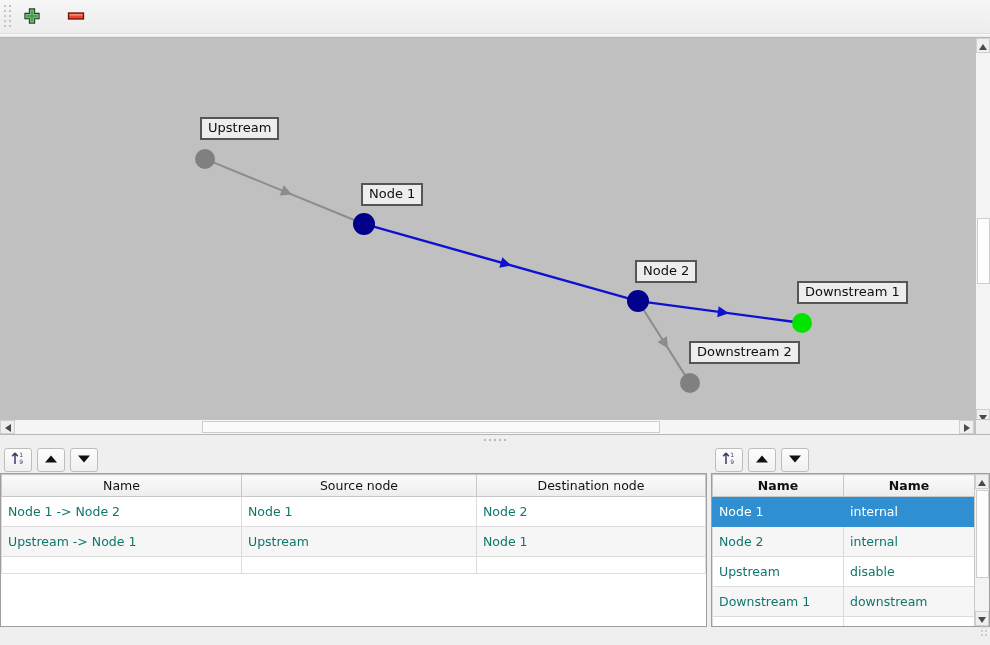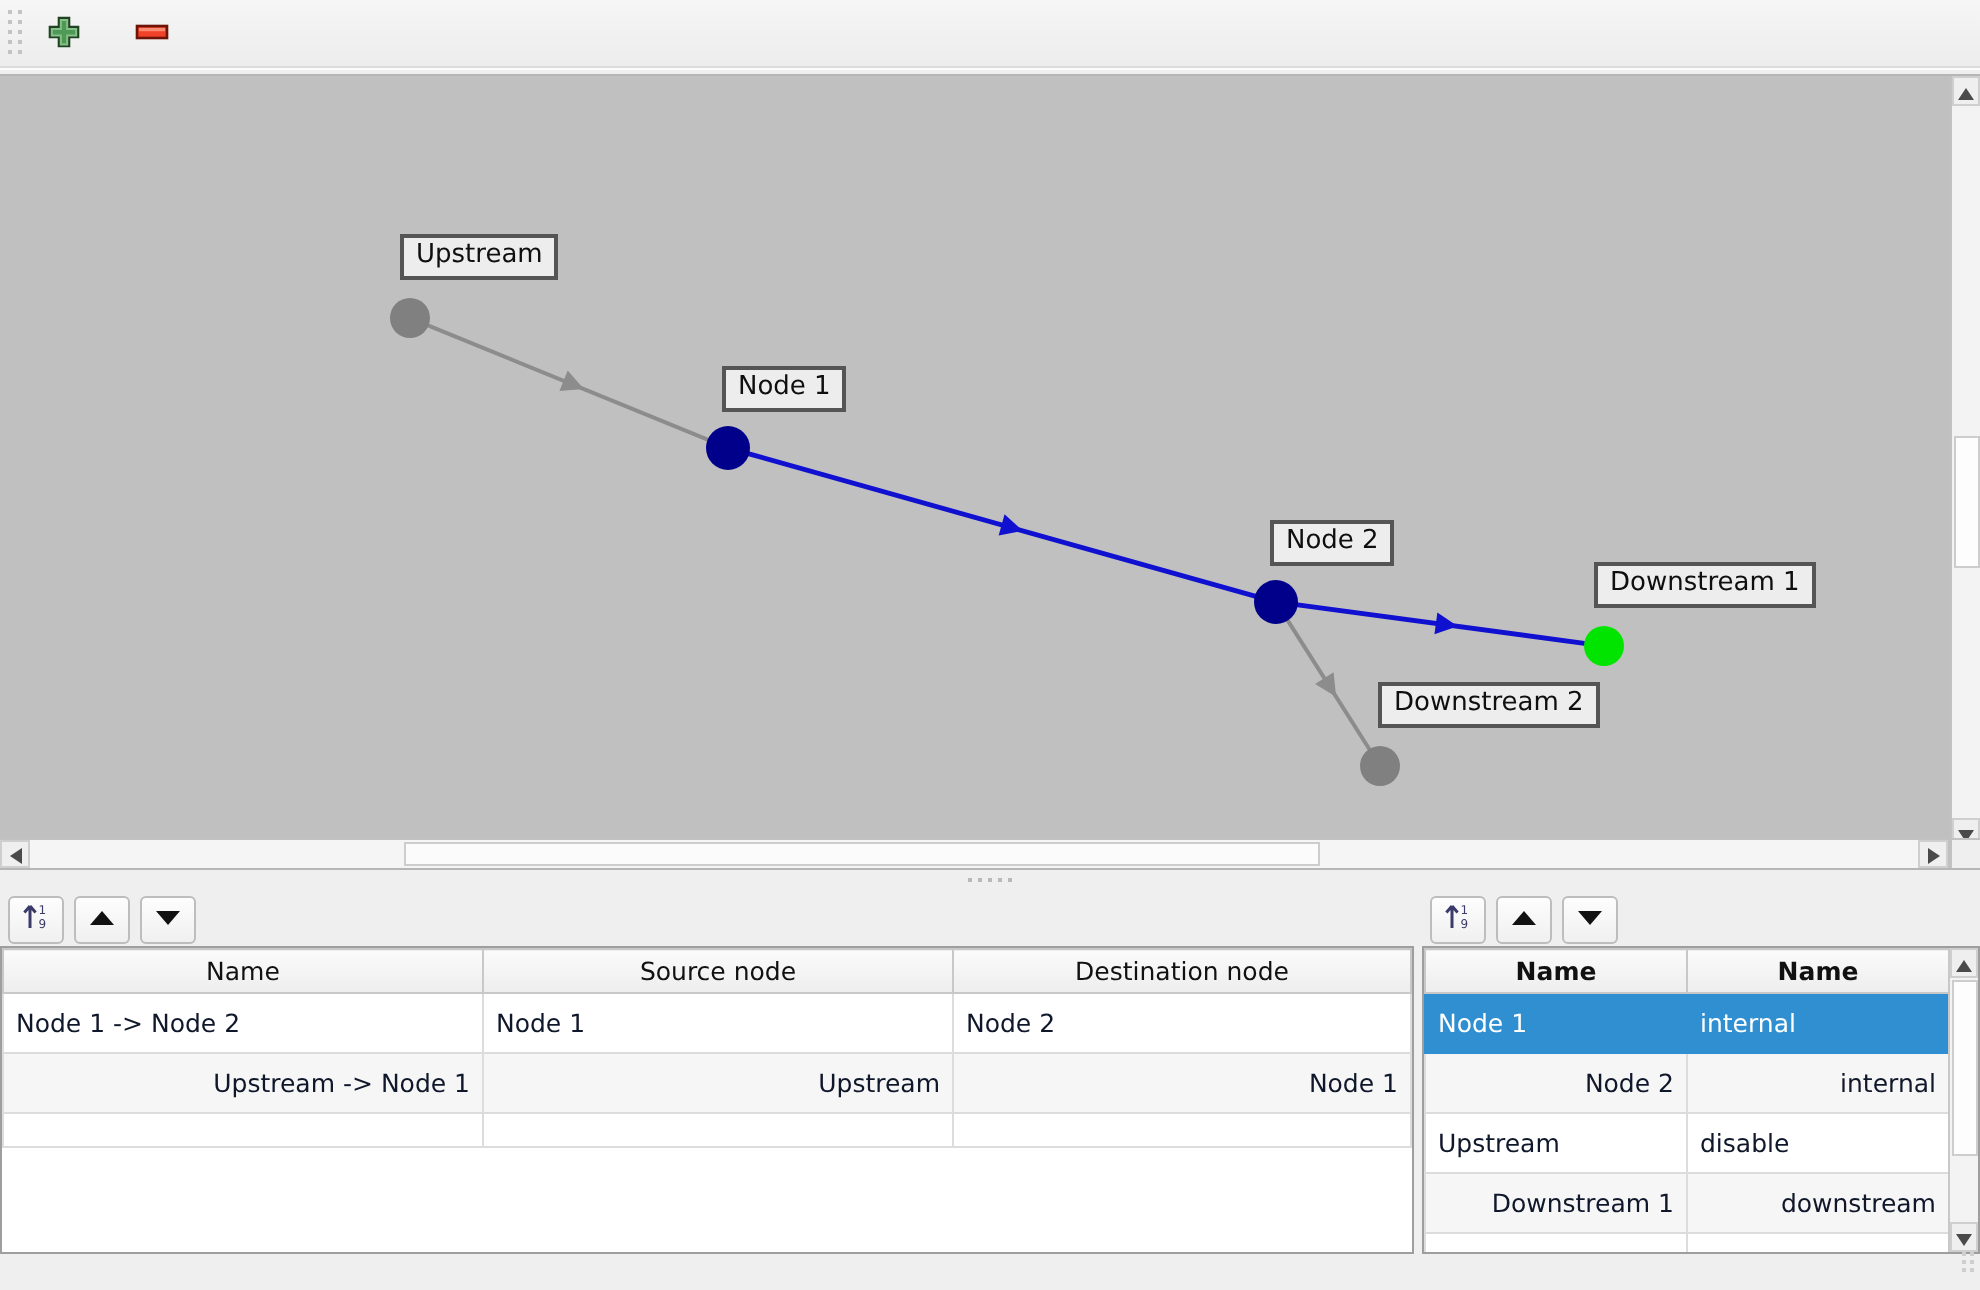--- a/index.html
+++ b/index.html
@@ -119,23 +119,23 @@
     background:#fff;font-size:12.5px;width:100%;
   }
   table.grid th{
     background:linear-gradient(#fbfbfb,#ededed);
     border:1px solid #c8c8c8;
     height:21px;font-weight:normal;color:#111;
     text-align:center;padding:0 4px;
   }
   table.grid td{
     border:1px solid #dcdcdc;height:29px;padding:0 6px;
-    text-align:left;color:#0f172a;white-space:nowrap;overflow:hidden;
-  }
-  table.grid tr.alt td{background:#f6f6f6;text-align:right;}
+    text-align:left;color:#0f766e;white-space:nowrap;overflow:hidden;
+  }
+  table.grid tr.alt td{background:#f6f6f6;}
   table.grid tr.sel td{background:#2f8fd0;color:#fff;border-color:#2f8fd0;}
   table.grid tr.blank td{height:16px;background:#fff;}
 
   .tablebox{
     border:1px solid #9e9e9e;box-sizing:border-box;background:#fff;overflow:hidden;
   }
   .tablebox-left{height:154px;}
   .tablebox-right{height:154px;position:relative;}
 
   

